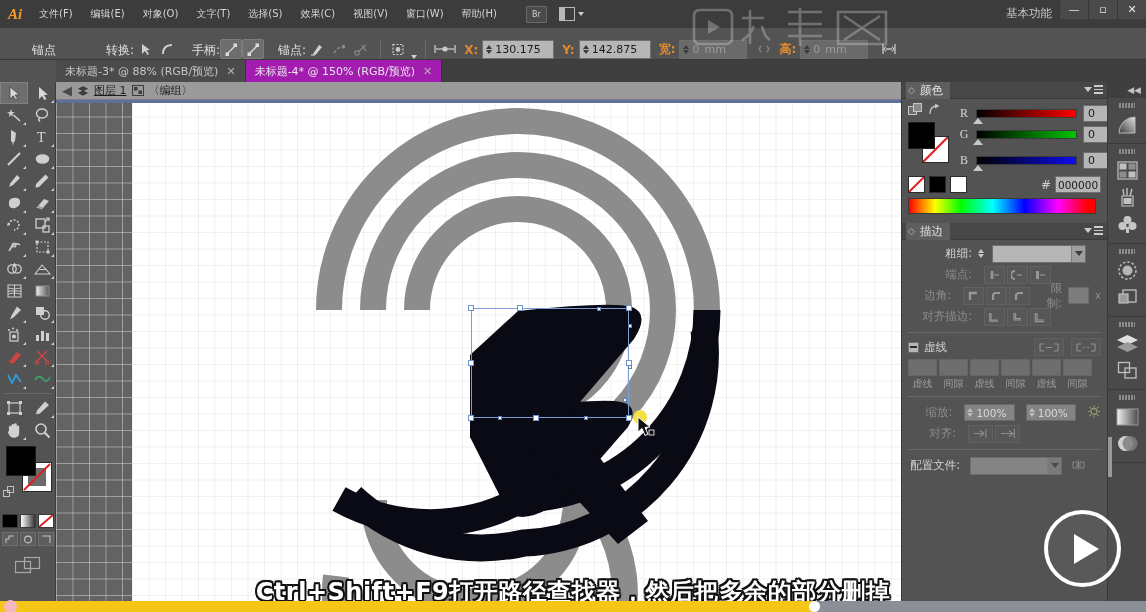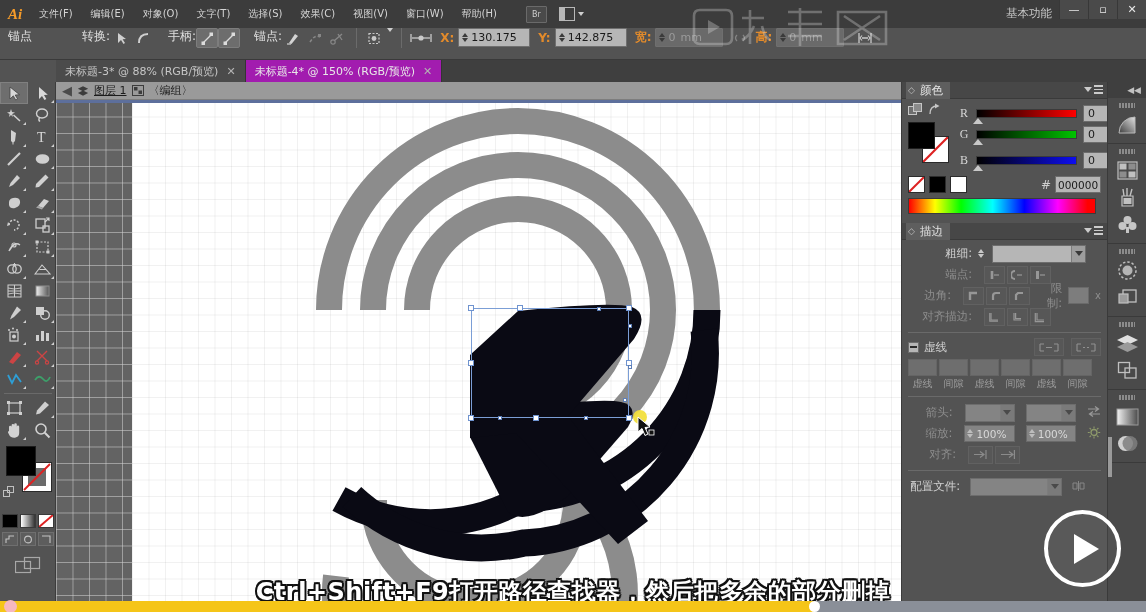--- a/index.html
+++ b/index.html
@@ -55,21 +55,21 @@
   
   .watermark {
     position: absolute; right: 6px; top: 2px; width: 214px; height: 50px;
     opacity: 0.30; pointer-events: none; z-index: 5;
   }
 
   
   .ctrlbar {
     position: absolute; left: 0; top: 28px; width: 1146px; height: 32px;
     background: #535353; border-bottom: 1px solid #3a3a3a;
-    display: flex; align-items: flex-start; font-size: 11.5px; color: #dcdcdc;
+    display: flex; align-items: flex-end; font-size: 11.5px; color: #dcdcdc; padding-left: 24px;
   }
   .cb-label { color: #e0e0e0; font-size: 12px; white-space: nowrap; }
   .cb-sep { width:1px; height: 20px; background:#6b6b6b; margin: 0 8px; }
   .tool-sq {
     width: 22px; height: 20px; display:flex; align-items:center; justify-content:center;
     color: #cacaca; background: transparent; border-radius: 2px;
   }
   .tool-sq.on { background: #6d6d6d; border: 1px solid #7d7d7d; }
   .tool-sq.dim { opacity: .42; }
   .num-field {
@@ -1065,41 +1065,20 @@
         </span>
         <span class="dash-cell">
           <span class="dash-in" style="display:block"></span>
           <span class="dash-cap" style="display:block">间隙</span>
         </span>
       </div>
 
       <div class="hr-line"></div>
 
       <div class="sp-row">
-        <span class="sp-lab dim" style="width:48px">箭头:</span>
-        <span class="sel-field" style="width:54px;margin-left:6px;background:#848484">
-          <span style="flex:1"></span>
-          <span class="dd" style="background:#7a7a7a">
-              <span style="width:0;height:0;border-left:4px solid transparent;border-right:4px solid transparent;border-top:5px solid #4a4a4a;display:block"></span>
-            </span>
-        </span>
-        <span class="sel-field" style="width:54px;margin-left:5px;background:#848484">
-          <span style="flex:1"></span>
-          <span class="dd" style="background:#7a7a7a">
-              <span style="width:0;height:0;border-left:4px solid transparent;border-right:4px solid transparent;border-top:5px solid #4a4a4a;display:block"></span>
-            </span>
-        </span>
-        <span style="margin-left:5px">
-          <svg width="14" height="13" viewBox="0 0 14 13">
-              <path d="M1 4 h10 M8 1.5 L11.5 4 L8 6.5" fill="none" stroke="#9a9a9a" stroke-width="1.2"></path>
-              <path d="M13 9 h-10 M6 6.5 L2.5 9 L6 11.5" fill="none" stroke="#9a9a9a" stroke-width="1.2"></path>
-            </svg>
-        </span>
-      </div>
-      <div class="sp-row">
         <span class="sp-lab dim" style="width:48px">缩放:</span>
         <span class="pct-field" style="width:54px;margin-left:6px">
           <span class="spinner">
               <i class="up" style="border-bottom-color:#bdbdbd"></i>
               <i class="dn" style="border-top-color:#bdbdbd"></i>
             </span>
           <span>100%</span>
         </span>
         <span class="pct-field" style="width:54px;margin-left:5px">
           <span class="spinner">

